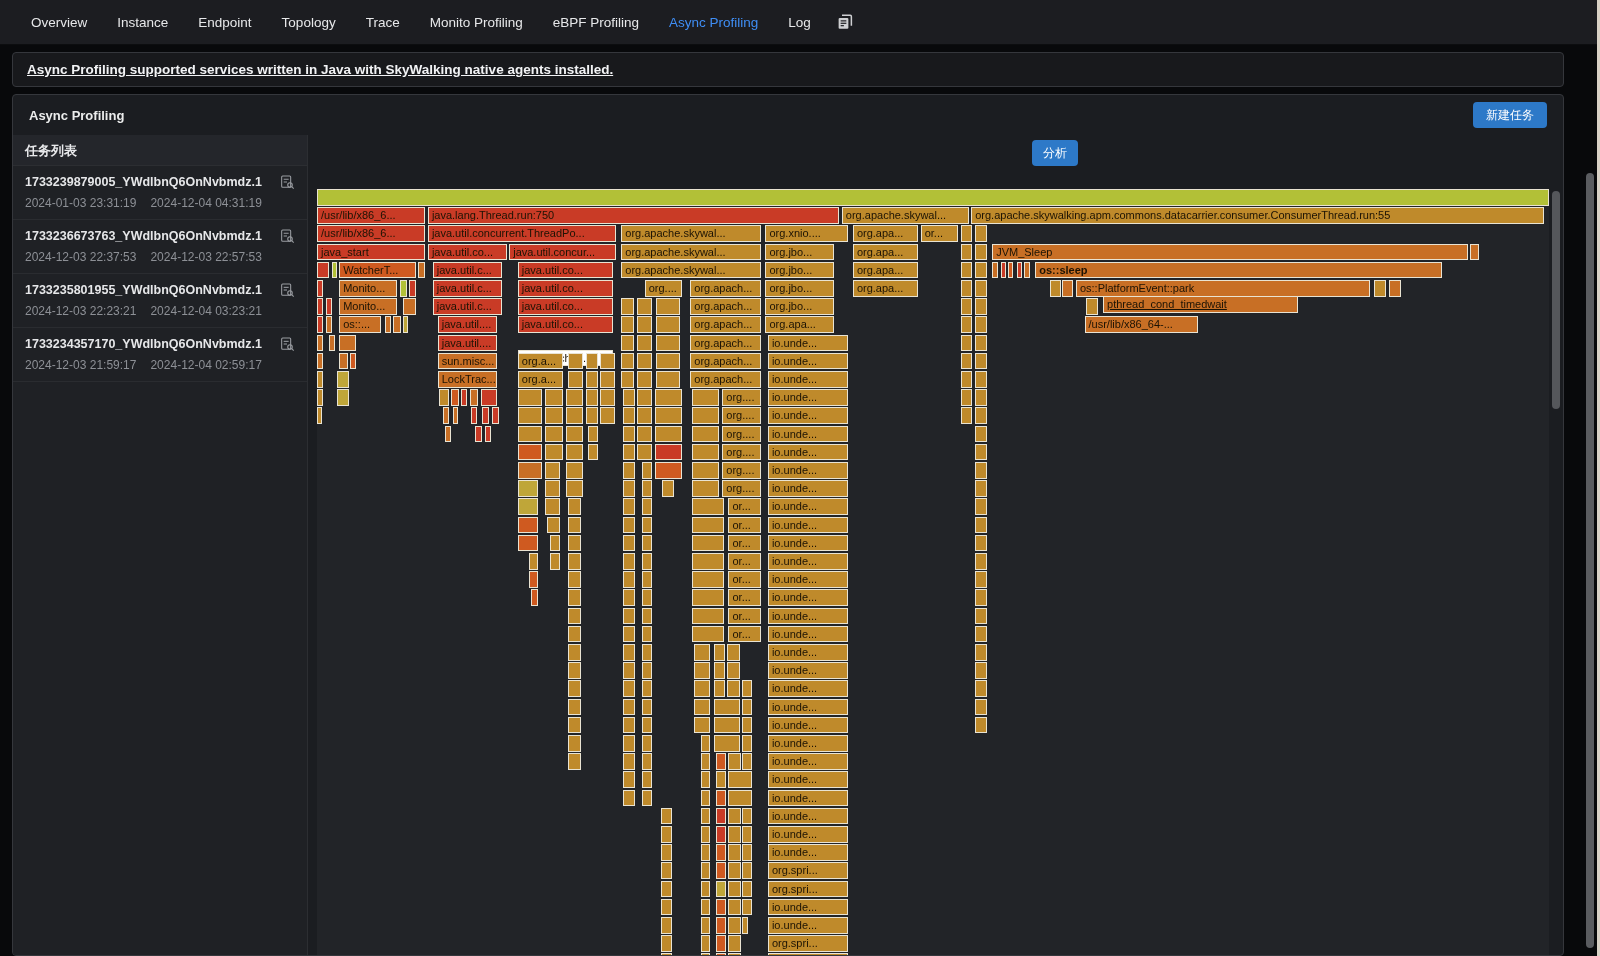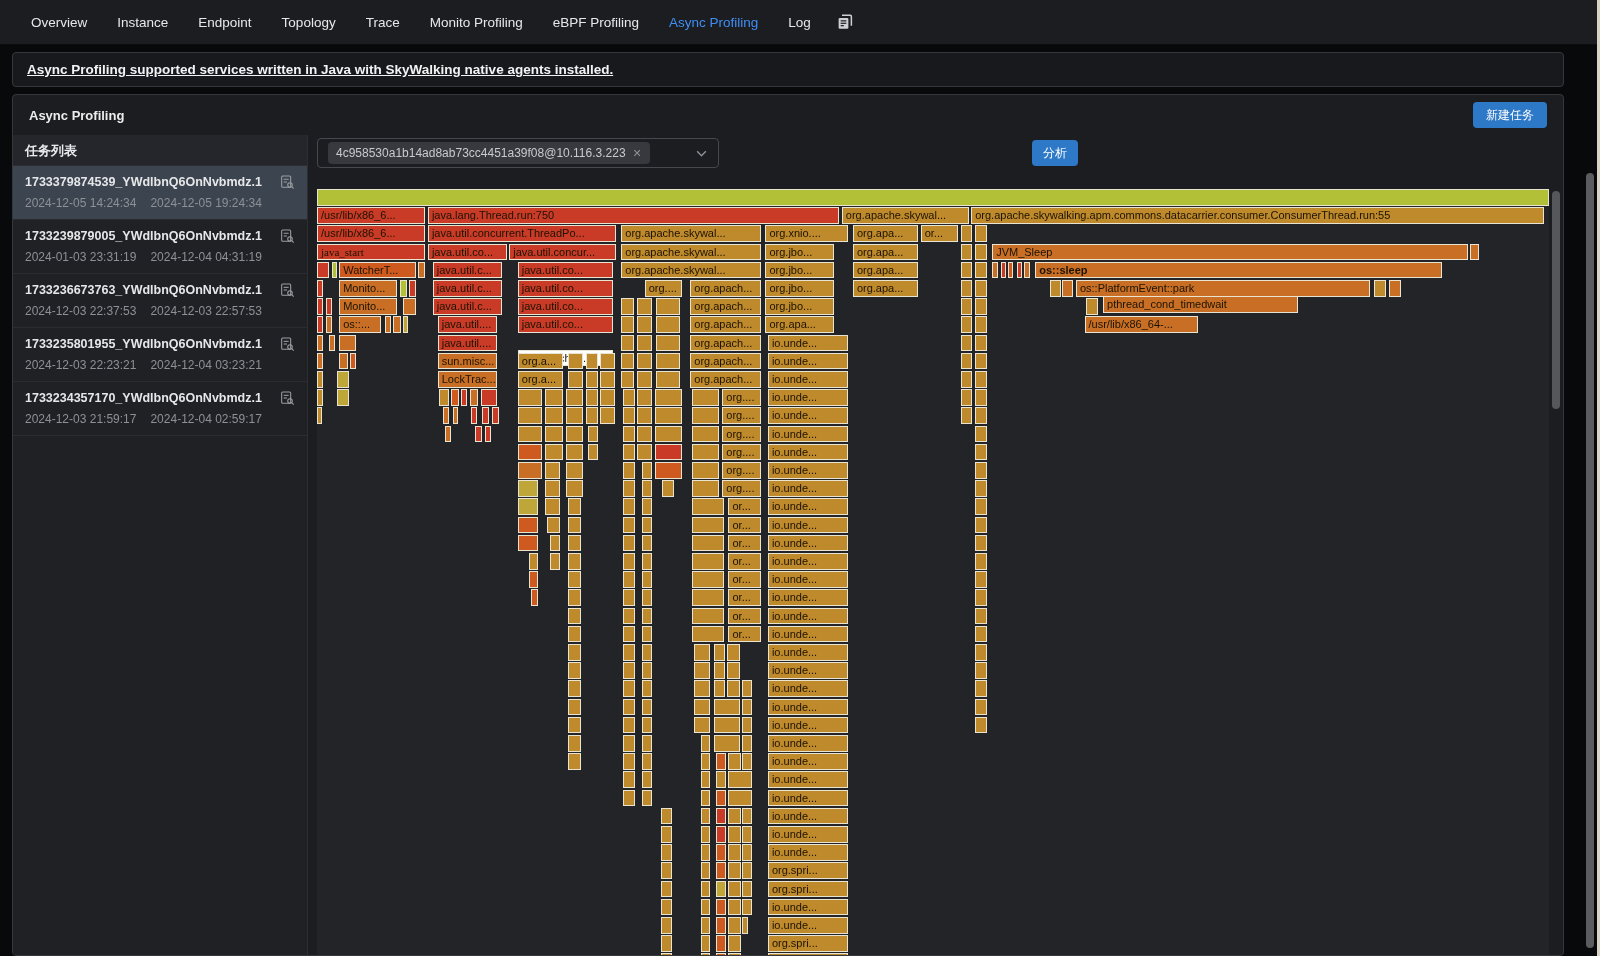--- a/index.html
+++ b/index.html
@@ -111,35 +111,20 @@
 
 <div class="panel">
   <div class="panel-header">
     <div class="panel-title">Async Profiling</div>
     <button class="btn-newtask">新建任务</button>
   </div>
 
   <div class="task-col">
     <div class="task-header">任务列表</div>
     <div>
-        <div class="titem selected">
-          <div class="trow1">
-            <span class="tid">1733379874539_YWdlbnQ6OnNvbmdz.1</span>
-            <span class="ticon">
-              <svg width="16" height="16" viewBox="0 0 24 24" fill="none" stroke="#9a9da2" stroke-width="1.6">
-                <rect x="4" y="3" width="13.5" height="17" rx="1.5"></rect>
-                <line x1="7" y1="8" x2="14.5" y2="8"></line>
-                <line x1="7" y1="12" x2="12" y2="12"></line>
-                <circle cx="16.5" cy="16.5" r="3.4"></circle>
-                <line x1="19" y1="19" x2="22" y2="22"></line>
-              </svg>
-            </span>
-          </div>
-          <div class="trow2"><span>2024-12-05 14:24:34</span><span>2024-12-05 19:24:34</span></div>
-        </div>
         <div class="titem">
           <div class="trow1">
             <span class="tid">1733239879005_YWdlbnQ6OnNvbmdz.1</span>
             <span class="ticon">
               <svg width="16" height="16" viewBox="0 0 24 24" fill="none" stroke="#9a9da2" stroke-width="1.6">
                 <rect x="4" y="3" width="13.5" height="17" rx="1.5"></rect>
                 <line x1="7" y1="8" x2="14.5" y2="8"></line>
                 <line x1="7" y1="12" x2="12" y2="12"></line>
                 <circle cx="16.5" cy="16.5" r="3.4"></circle>
                 <line x1="19" y1="19" x2="22" y2="22"></line>
@@ -189,48 +174,37 @@
                 <circle cx="16.5" cy="16.5" r="3.4"></circle>
                 <line x1="19" y1="19" x2="22" y2="22"></line>
               </svg>
             </span>
           </div>
           <div class="trow2"><span>2024-12-03 21:59:17</span><span>2024-12-04 02:59:17</span></div>
         </div>
       </div>
   </div>
 
-  <div class="sel sel-instance">
-    <span class="tag">
-      <span>4c958530a1b14ad8ab73cc4451a39f08@10.116.3.223</span>
-      <span class="x">✕</span>
-    </span>
-    <span class="chev">
-      <svg width="13" height="13" viewBox="0 0 12 12">
-          <path d="M2 4l4 4 4-4" stroke="#8d9096" fill="none" stroke-width="1.3"></path>
-        </svg>
-    </span>
-  </div>
   <button class="btn-analyze">分析</button>
 
   <div class="flame">
       <div class="fseg" style="left: 0%; width: 100%; top: 0px; background: rgb(178, 192, 55);"></div>
       <div class="fseg" style="left: 0%; width: 8.8%; top: 18.2px; background: rgb(201, 59, 38);">/usr/lib/x86_6...</div>
       <div class="fseg" style="left: 9%; width: 33.4%; top: 18.2px; background: rgb(201, 59, 38);">java.lang.Thread.run:750</div>
       <div class="fseg" style="left: 42.6%; width: 10.3%; top: 18.2px; background: rgb(191, 138, 43);">org.apache.skywal...</div>
       <div class="fseg" style="left: 53.1%; width: 46.5%; top: 18.2px; background: rgb(191, 138, 43);">org.apache.skywalking.apm.commons.datacarrier.consumer.ConsumerThread.run:55</div>
       <div class="fseg" style="left: 0%; width: 8.8%; top: 36.4px; background: rgb(201, 59, 38);">/usr/lib/x86_6...</div>
       <div class="fseg" style="left: 9%; width: 15.3%; top: 36.4px; background: rgb(201, 59, 38);">java.util.concurrent.ThreadPo...</div>
       <div class="fseg" style="left: 24.7%; width: 11.3%; top: 36.4px; background: rgb(191, 138, 43);">org.apache.skywal...</div>
       <div class="fseg" style="left: 36.4%; width: 6.7%; top: 36.4px; background: rgb(191, 138, 43);">org.xnio....</div>
       <div class="fseg" style="left: 43.5%; width: 5.3%; top: 36.4px; background: rgb(191, 138, 43);">org.apa...</div>
       <div class="fseg" style="left: 49%; width: 3%; top: 36.4px; background: rgb(191, 138, 43);">or...</div>
       <div class="fseg" style="left: 52.3%; width: 0.9%; top: 36.4px; background: rgb(191, 138, 43);"></div>
       <div class="fseg" style="left: 53.4%; width: 1%; top: 36.4px; background: rgb(191, 138, 43);"></div>
-      <div class="fseg" style="left: 0%; width: 8.8%; top: 54.6px; background: rgb(201, 59, 38); font-family: Liberation Serif, serif;">java_start</div>
+      <div class="fseg" style="left: 0%; width: 8.8%; top: 54.6px; background: rgb(201, 59, 38);">java_start</div>
       <div class="fseg" style="left: 9%; width: 6.4%; top: 54.6px; background: rgb(201, 59, 38);">java.util.co...</div>
       <div class="fseg" style="left: 15.6%; width: 8.7%; top: 54.6px; background: rgb(201, 59, 38);">java.util.concur...</div>
       <div class="fseg" style="left: 24.7%; width: 11.3%; top: 54.6px; background: rgb(191, 138, 43);">org.apache.skywal...</div>
       <div class="fseg" style="left: 36.4%; width: 5.6%; top: 54.6px; background: rgb(191, 138, 43);">org.jbo...</div>
       <div class="fseg" style="left: 43.5%; width: 5.3%; top: 54.6px; background: rgb(191, 138, 43);">org.apa...</div>
       <div class="fseg" style="left: 52.3%; width: 0.9%; top: 54.6px; background: rgb(191, 138, 43);"></div>
       <div class="fseg" style="left: 53.4%; width: 1%; top: 54.6px; background: rgb(191, 138, 43);"></div>
       <div class="fseg" style="left: 54.8%; width: 38.6%; top: 54.6px; background: rgb(200, 111, 37);">JVM_Sleep</div>
       <div class="fseg" style="left: 93.6%; width: 0.7%; top: 54.6px; background: rgb(200, 111, 37);"></div>
       <div class="fseg" style="left: 0%; width: 1%; top: 72.8px; background: rgb(201, 59, 38);"></div>
@@ -274,21 +248,21 @@
       <div class="fseg" style="left: 9.4%; width: 5.6%; top: 109.2px; background: rgb(201, 59, 38);">java.util.c...</div>
       <div class="fseg" style="left: 16.3%; width: 7.7%; top: 109.2px; background: rgb(201, 59, 38);">java.util.co...</div>
       <div class="fseg" style="left: 24.7%; width: 1%; top: 109.2px; background: rgb(191, 138, 43);"></div>
       <div class="fseg" style="left: 26%; width: 1.2%; top: 109.2px; background: rgb(191, 138, 43);"></div>
       <div class="fseg" style="left: 27.5%; width: 2%; top: 109.2px; background: rgb(191, 138, 43);"></div>
       <div class="fseg" style="left: 30.3%; width: 5.7%; top: 109.2px; background: rgb(191, 138, 43);">org.apach...</div>
       <div class="fseg" style="left: 36.4%; width: 5.6%; top: 109.2px; background: rgb(191, 138, 43);">org.jbo...</div>
       <div class="fseg" style="left: 52.3%; width: 0.9%; top: 109.2px; background: rgb(191, 138, 43);"></div>
       <div class="fseg" style="left: 53.4%; width: 1%; top: 109.2px; background: rgb(191, 138, 43);"></div>
       <div class="fseg" style="left: 62.4%; width: 1%; top: 109.2px; background: rgb(191, 138, 43);"></div>
-      <div class="fseg" style="left: 63.8%; width: 15.8%; top: 107px; background: rgb(200, 111, 37);">pthread_cond_timedwait</div>
+      <div class="fseg" style="left: 63.8%; width: 15.8%; top: 107px; background: rgb(200, 111, 37); text-decoration: underline;">pthread_cond_timedwait</div>
       <div class="fseg" style="left: 0%; width: 0.5%; top: 127.4px; background: rgb(201, 59, 38);"></div>
       <div class="fseg" style="left: 0.7%; width: 0.5%; top: 127.4px; background: rgb(200, 111, 37);"></div>
       <div class="fseg" style="left: 1.8%; width: 3.4%; top: 127.4px; background: rgb(200, 111, 37);">os::...</div>
       <div class="fseg" style="left: 5.5%; width: 0.5%; top: 127.4px; background: rgb(200, 111, 37);"></div>
       <div class="fseg" style="left: 6.2%; width: 0.6%; top: 127.4px; background: rgb(200, 111, 37);"></div>
       <div class="fseg" style="left: 7%; width: 0.4%; top: 127.4px; background: rgb(191, 166, 57);"></div>
       <div class="fseg" style="left: 9.8%; width: 4.8%; top: 127.4px; background: rgb(201, 59, 38);">java.util....</div>
       <div class="fseg" style="left: 16.3%; width: 7.7%; top: 127.4px; background: rgb(201, 59, 38);">java.util.co...</div>
       <div class="fseg" style="left: 24.7%; width: 1%; top: 127.4px; background: rgb(191, 138, 43);"></div>
       <div class="fseg" style="left: 26%; width: 1.2%; top: 127.4px; background: rgb(191, 138, 43);"></div>

